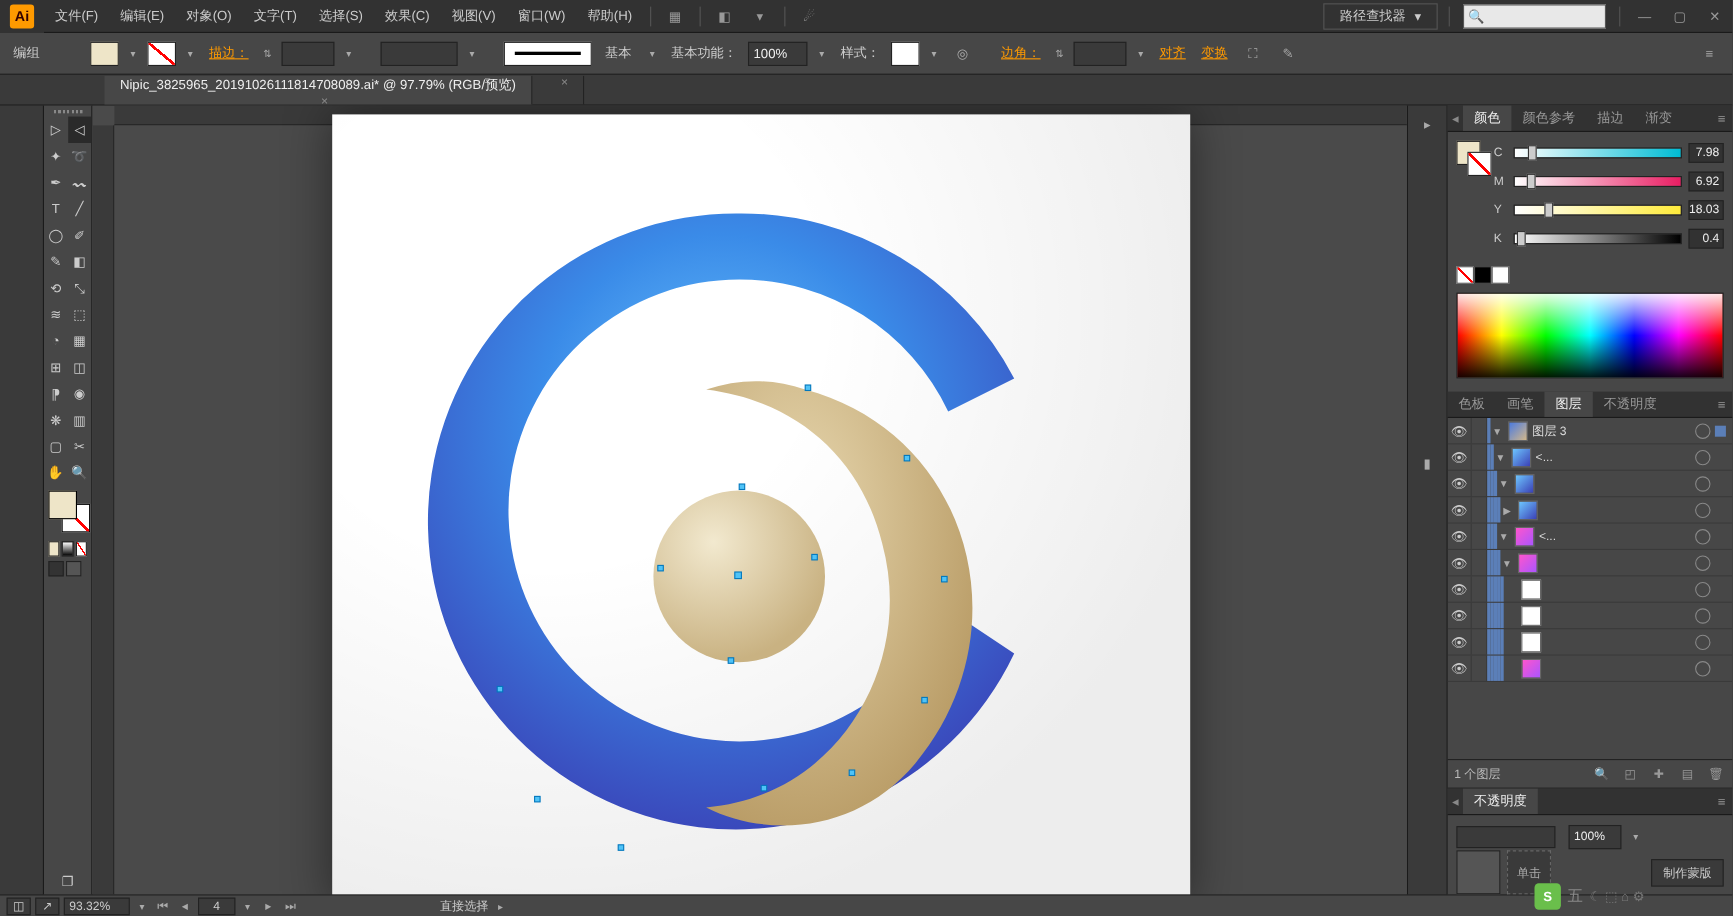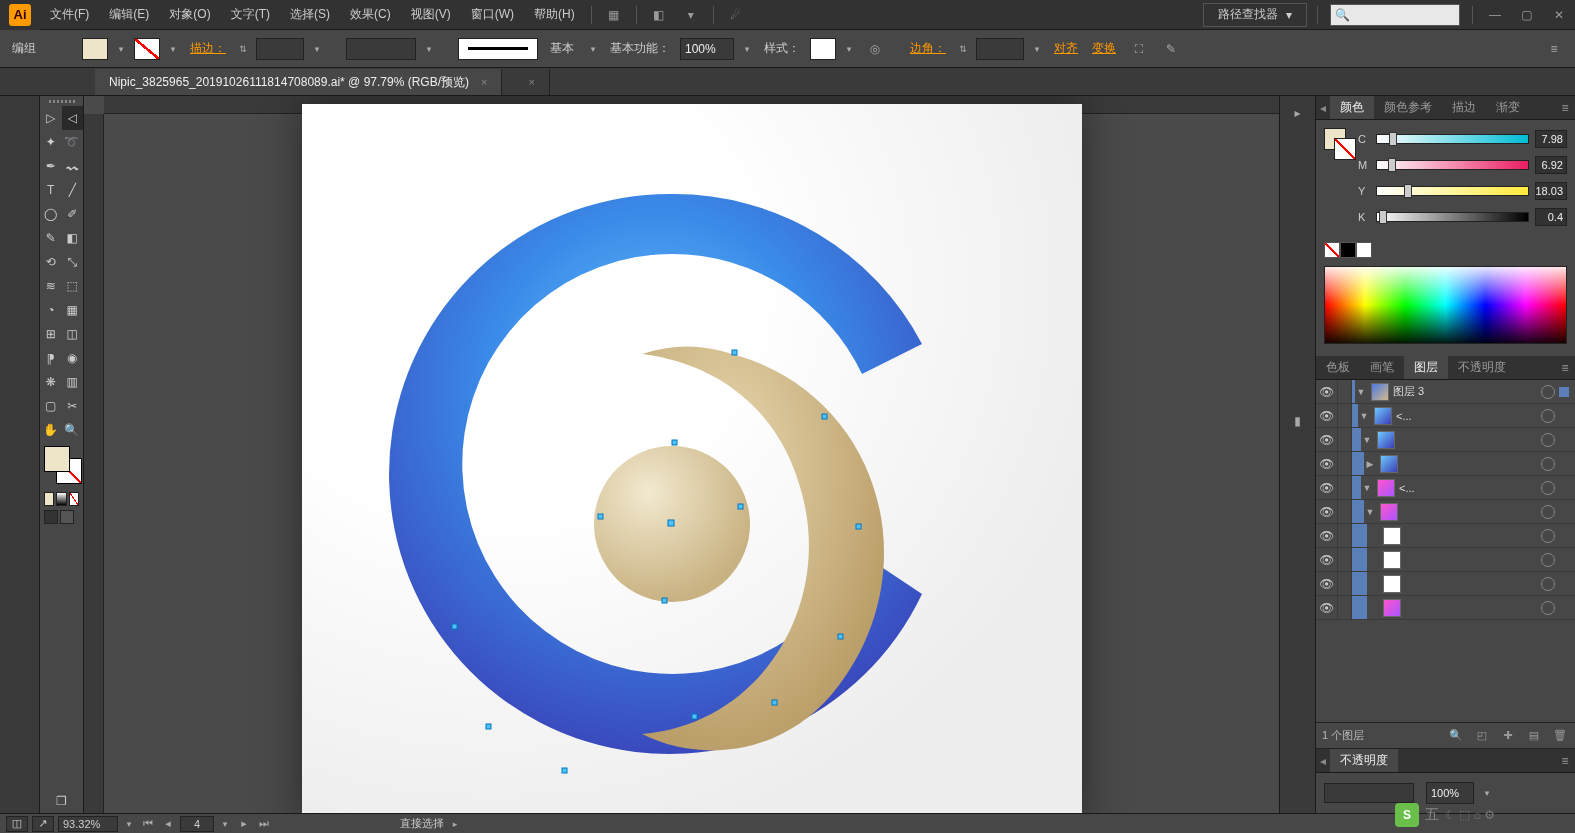--- a/index.html
+++ b/index.html
@@ -24,21 +24,21 @@
 .none-swatch::after{content:"";position:absolute;left:0;top:0;right:0;bottom:0;background:linear-gradient(to top right,transparent 46%,red 46%,red 54%,transparent 54%);}
 .dd-arrow{width:14px;height:22px;display:flex;align-items:center;justify-content:center;color:#aaa;font-size:9px;}
 .num-input{width:48px;height:22px;background:#3a3a3a;border:1px solid #222;display:flex;align-items:center;padding:0 4px;color:#eee;}
 .stroke-preview{width:80px;height:22px;background:#fff;border:1px solid #222;display:flex;align-items:center;justify-content:center;}
 .stroke-line{width:60px;height:3px;background:#000;}
 .profile-label{padding:0 6px;}
 .style-swatch{width:26px;height:22px;background:#fff;border:1px solid #222;}
 .ico-btn{width:26px;height:26px;display:flex;align-items:center;justify-content:center;color:#aaa;border:1px solid transparent;}
 
 .tab-strip{height:28px;background:#3a3a3a;display:flex;align-items:flex-end;padding-left:95px;border-bottom:1px solid #1a1a1a;}
-.doc-tab{height:26px;padding:0 14px;display:flex;align-items:center;color:#bbb;font-size:12px;border-right:1px solid #222;position:relative;}
+.doc-tab{height:26px;padding:0 14px;display:flex;align-items:center;color:#bbb;font-size:12px;border-right:1px solid #222;position:relative;flex-direction:column;}
 .doc-tab.active{background:#474747;color:#eee;}
 .tab-close{margin-left:12px;color:#888;font-size:11px;}
 
 .main{display:flex;height:calc(100% - 30px - 38px - 28px - 20px);}
 .toolbox{width:44px;background:#474747;display:flex;flex-direction:column;border-right:1px solid #1a1a1a;}
 .tool-grip{height:10px;display:flex;align-items:center;justify-content:center;}
 .tool-grip-dots{width:26px;height:3px;background:repeating-linear-gradient(90deg,#888 0 2px,transparent 2px 4px);}
 .tool-row{display:flex;}
 .tool{width:22px;height:24px;display:flex;align-items:center;justify-content:center;color:#ccc;position:relative;}
 .tool.sel{background:#2a2a2a;}
@@ -588,20 +588,25 @@
         <div class="ptab active">不透明度</div>
         <div class="ptab-menu">≡</div>
       </div>
       <div class="transp-body">
         <div class="transp-row">
           <div class="transp-dd"></div>
           <span></span>
           <div class="num-input" style="width:48px">100%</div>
           <div class="dd-arrow">▾</div>
         </div>
+        <div class="transp-row" style="margin-top:8px">
+          <div style="width:40px;height:40px;background:#555;border:1px solid #222"></div>
+          <div style="width:40px;height:40px;background:#3a3a3a;border:1px dashed #666;display:flex;align-items:center;justify-content:center">单击</div>
+          <div class="mask-btn">制作蒙版</div>
+        </div>
       </div>
     </div>
 
   </div>
 </div>
 
 <div class="statusbar">
   <div class="sb-box" style="width:22px;justify-content:center">◫</div>
   <div class="sb-box" style="width:22px;justify-content:center">↗</div>
   <div class="sb-box" style="width:60px">93.32%</div>

